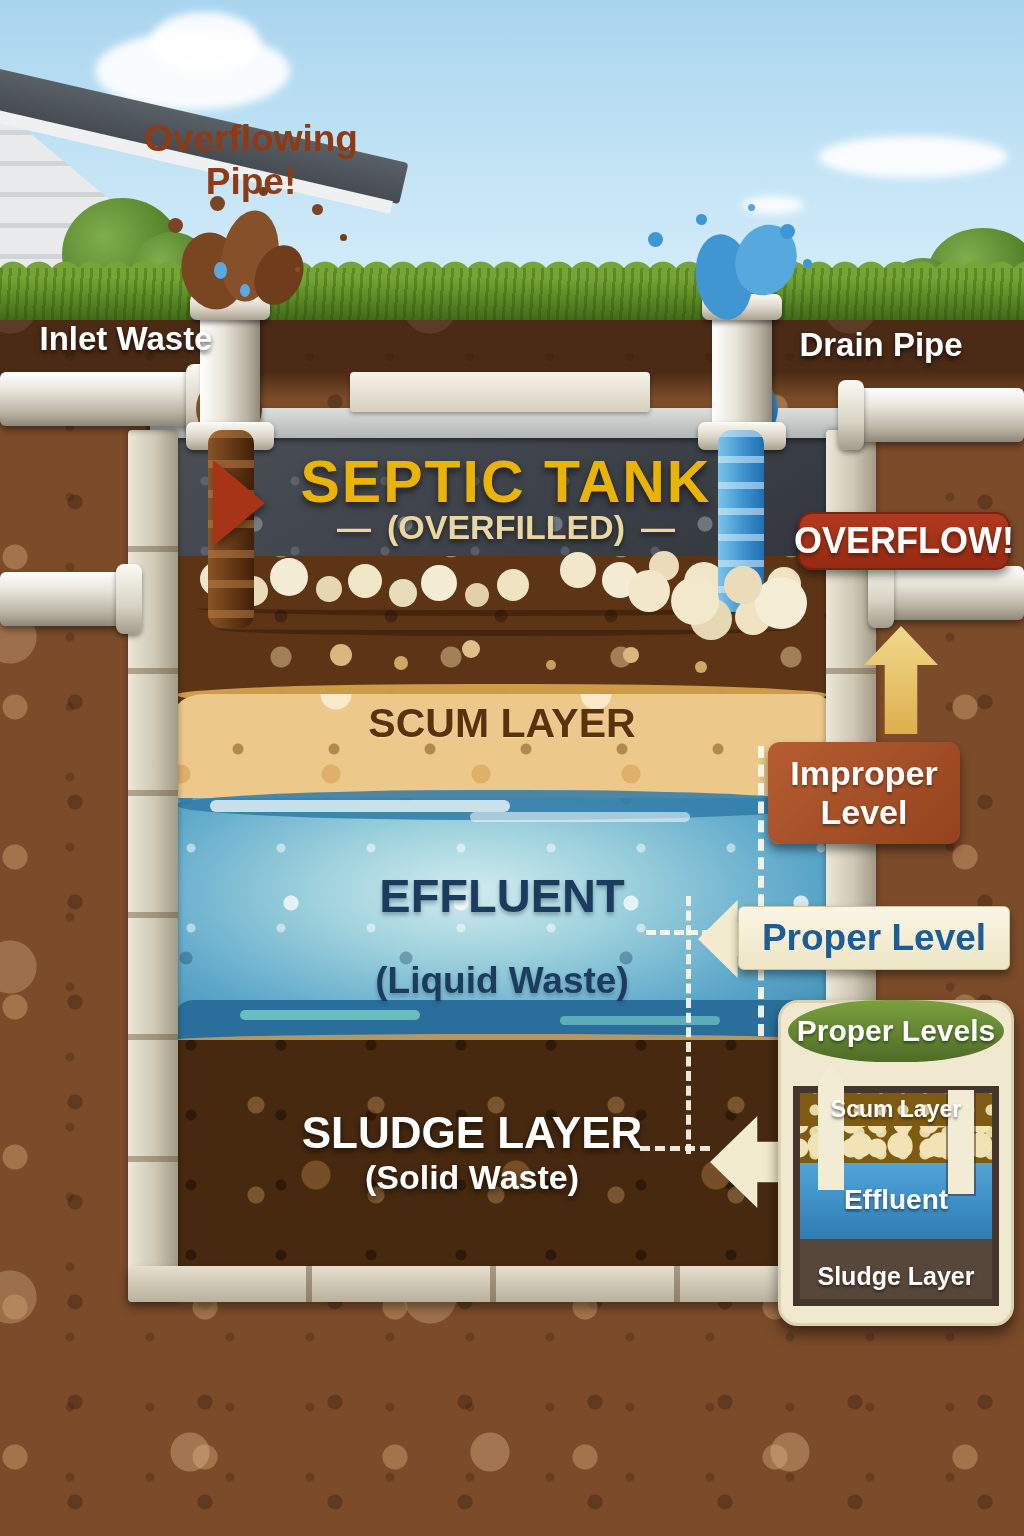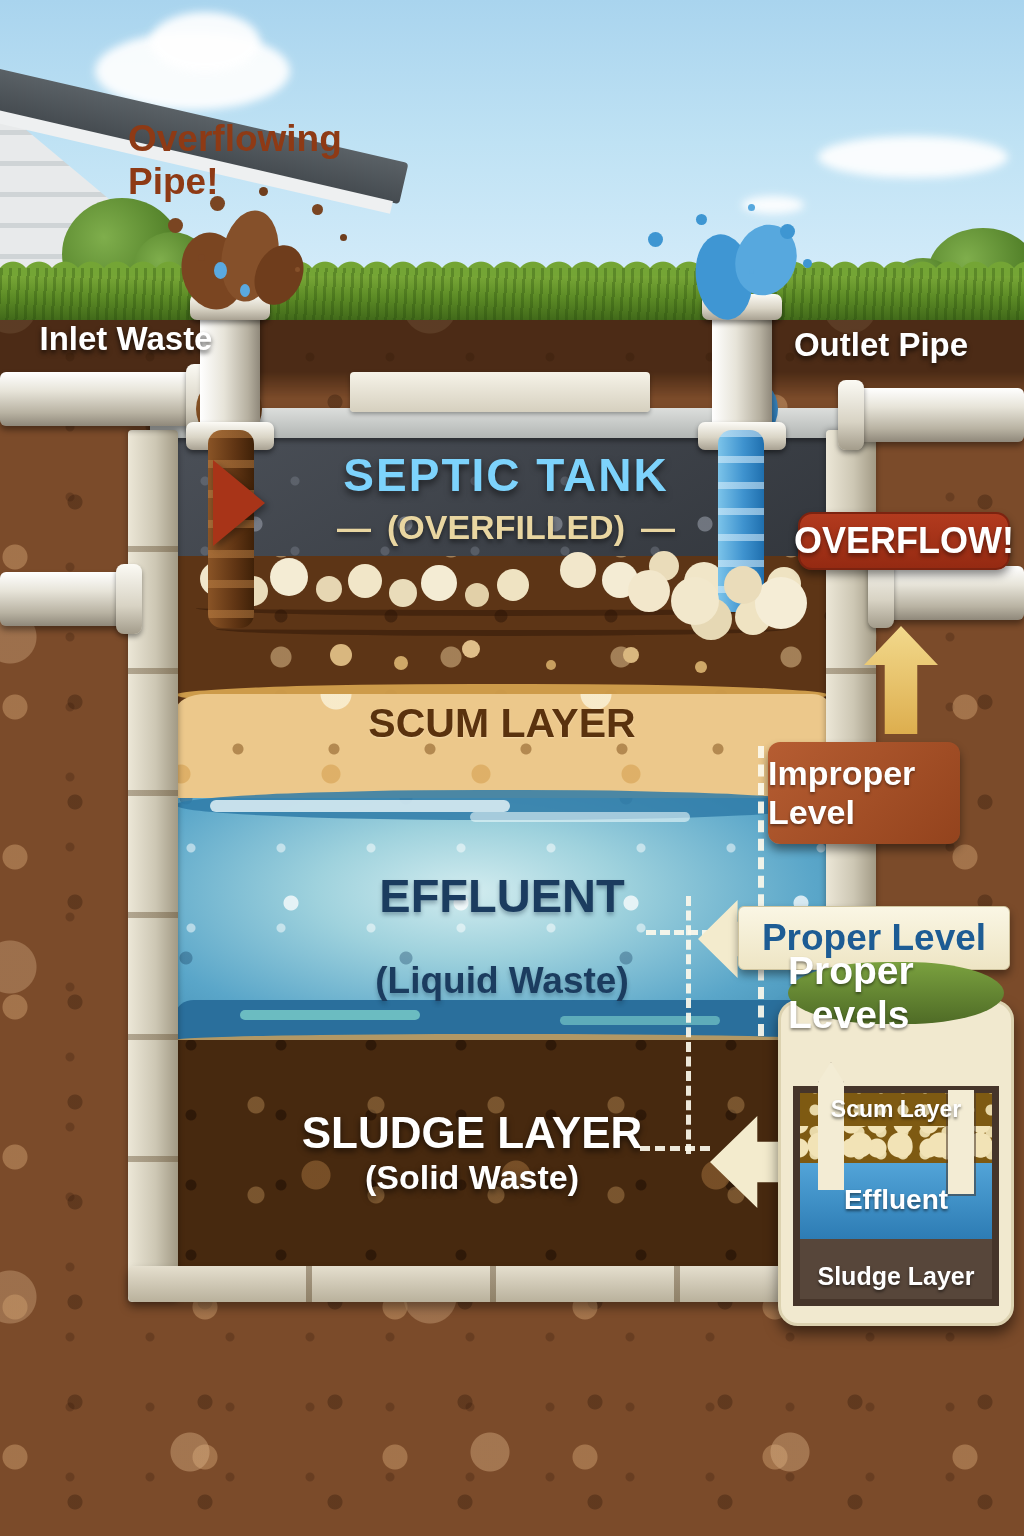--- a/index.html
+++ b/index.html
@@ -1,20 +1,20 @@
 <!DOCTYPE html>
 <html><head>
 <meta charset="utf-8">
 <style>
 *{margin:0;padding:0;box-sizing:border-box}
 body{background:#222}
 #scene{position:relative;width:1024px;height:1536px;overflow:hidden;
   font-family:"Liberation Sans",sans-serif;font-weight:700;background:#76482a}
 .abs{position:absolute}
-.ctext{display:flex;flex-direction:column;align-items:center;justify-content:center;text-align:left}
+.ctext{display:flex;flex-direction:column;align-items:center;justify-content:center;text-align:center}
 
 .sky{left:0;top:0;width:1024px;height:318px;background:linear-gradient(180deg,#a9d4ee 0%,#bfe2f4 45%,#d9eefb 100%)}
 .cloud{background:#fff;border-radius:50%;filter:blur(4px);opacity:.92}
 .cloud1{left:95px;top:32px;width:195px;height:78px}
 .cloud1b{left:150px;top:12px;width:110px;height:60px}
 .cloud2{left:818px;top:136px;width:190px;height:42px}
 .cloud3{left:742px;top:196px;width:62px;height:18px}
 .roof{left:-30px;top:62px;width:450px;height:42px;background:linear-gradient(180deg,#5a6166,#454b50);transform:rotate(13deg);transform-origin:left top;border-radius:4px}
 .roof-trim{left:-28px;top:104px;width:432px;height:13px;background:#eef0f1;transform:rotate(13deg);transform-origin:left top}
 .house-body{left:0;top:104px;width:158px;height:200px;background:repeating-linear-gradient(180deg,#e8eaeb 0 26px,#cfd4d6 26px 31px);clip-path:polygon(0 2%,100% 68%,100% 100%,0 100%)}
@@ -115,21 +115,21 @@
  box-shadow:42px 10px 0 0 #f4ecd4,86px -4px 0 -3px #eadcba,126px 12px 0 2px #f1e6c8,168px 0 0 -4px #e6d6b2,206px 14px 0 -1px #efe3c2}
 .foamC{left:628px;top:570px;width:42px;height:42px;
  box-shadow:46px 10px 0 3px #f2e8cc,94px -6px 0 -2px #eadcba,132px 12px 0 5px #f5edd6,62px 28px 0 0 #e6d8b4,104px 26px 0 -3px #efe3c2}
 .foamD{left:330px;top:644px;width:22px;height:22px;background:#d9b77f;
  box-shadow:60px 8px 0 -4px #cfa868,130px -6px 0 -2px #e0bf8a,210px 10px 0 -6px #c89f5f,290px 0 0 -3px #d9b77f,360px 12px 0 -5px #cfa868}
 
 .t-overflowing{left:128px;top:118px;width:246px;color:#8e3a15;font-size:37px;line-height:1.15}
 .t-backup{left:588px;top:130px;width:256px;color:#1c3a5e;font-size:37px;line-height:1.15}
 .t-inlet{left:38px;top:320px;width:176px;color:#fff;font-size:33px;text-shadow:0 3px 5px rgba(0,0,0,.65)}
 .t-outlet{left:788px;top:326px;width:186px;color:#fff;font-size:33px;text-shadow:0 3px 5px rgba(0,0,0,.65)}
-.tank-title{left:150px;top:448px;width:712px;color:#7dd3fc;font-size:46px;letter-spacing:2px;font-weight:800;text-shadow:0 4px 7px rgba(0,0,0,.55)}
+.tank-title{left:150px;top:448px;width:712px;color:#eab308;font-size:59px;letter-spacing:2px;font-weight:800;text-shadow:0 4px 7px rgba(0,0,0,.55)}
 .tank-sub{left:150px;top:508px;width:712px;display:flex;justify-content:center;align-items:center;gap:16px;color:#e9d6a1;font-size:34px;text-shadow:0 3px 5px rgba(0,0,0,.5)}
 .scum-name{left:176px;top:700px;width:652px;color:#5a320e;font-size:41px;text-shadow:0 1px 2px rgba(255,240,210,.5)}
 .scum-sub{left:176px;top:746px;width:652px;color:#5a320e;font-size:32px}
 .eff-name{left:176px;top:868px;width:652px;color:#1b3c5f;font-size:47px;text-shadow:0 3px 4px rgba(14,40,62,.35)}
 .eff-sub{left:176px;top:960px;width:652px;color:#1b3c5f;font-size:37px;text-shadow:0 3px 4px rgba(14,40,62,.3)}
 .sludge-name{left:146px;top:1108px;width:652px;color:#fff;font-size:44px;text-shadow:0 3px 6px rgba(0,0,0,.6)}
 .sludge-sub{left:146px;top:1158px;width:652px;color:#fff;font-size:34px;text-shadow:0 3px 6px rgba(0,0,0,.6)}
 
 .too-high{left:35px;top:455px;width:180px;height:96px;background:linear-gradient(160deg,#c04426,#992d15);border-radius:8px;
  color:#fff;font-size:40px;line-height:1.1;box-shadow:0 6px 10px rgba(0,0,0,.45);text-shadow:0 3px 4px rgba(0,0,0,.4)}
@@ -146,22 +146,22 @@
 .d2{left:686px;top:896px;height:258px;border-left-width:5px}
 .d3{left:646px;top:930px;width:66px}
 .d4{left:640px;top:1146px;width:70px}
 .arrow-left{background:#f3ebcd;clip-path:polygon(0 50%,55% 0,55% 28%,100% 28%,100% 72%,55% 72%,55% 100%);filter:drop-shadow(0 4px 4px rgba(0,0,0,.4))}
 .properArr{left:698px;top:900px;width:72px;height:78px}
 .proper{left:738px;top:906px;width:272px;height:64px;background:linear-gradient(180deg,#faf6e4,#eee5c4);border:1px solid #cfc49e;border-radius:6px;
  color:#1d5c94;font-size:37px;box-shadow:0 5px 9px rgba(0,0,0,.4)}
 .sludgeArr{left:710px;top:1116px;width:86px;height:92px}
 
 .legend{left:778px;top:1000px;width:236px;height:326px;background:#f1e9cf;border:3px solid #dcd2b0;border-radius:20px;box-shadow:0 8px 14px rgba(0,0,0,.5)}
-.legend-head{left:788px;top:962px;width:216px;height:62px;background:linear-gradient(180deg,#7aa13f,#4f6b26);border-radius:50%/55%;
- color:#fff;font-size:39px;text-shadow:0 2px 3px rgba(0,0,0,.45)}
+.legend-head{left:788px;top:1000px;width:216px;height:62px;background:linear-gradient(180deg,#7aa13f,#4f6b26);border-radius:50%/55%;
+ color:#fff;font-size:30px;text-shadow:0 2px 3px rgba(0,0,0,.45)}
 .mini{left:793px;top:1086px;width:206px;height:220px;border:7px solid #46352a;background:#7e5a12}
 .mini-scum{left:800px;top:1093px;width:192px;height:70px;background-color:#7e5a12;
  background-image:radial-gradient(circle,rgba(244,230,184,.9) 0 5px,transparent 6px);background-size:22px 22px;background-position:4px 6px}
 .mini-scumblob{left:800px;top:1126px;width:192px;height:34px;
  background-image:radial-gradient(circle,#f2e3b6 0 12px,transparent 13px),radial-gradient(circle,#f2e3b6 0 9px,transparent 10px);
  background-size:40px 30px,26px 24px;background-position:0 4px,12px 10px}
 .mini-eff{left:800px;top:1163px;width:192px;height:76px;background:linear-gradient(180deg,#52a4d8,#2d7cb4)}
 .mini-sludge{left:800px;top:1239px;width:192px;height:60px;background:#57463a}
 .mini-t{color:#fff;text-shadow:0 2px 3px rgba(0,0,0,.5)}
 .mt-scum{left:800px;top:1096px;width:192px;font-size:23px}
@@ -241,21 +241,21 @@
   <div class="abs blob erB3"></div>
   <div class="abs spatB"></div>
   <div class="abs dropBlu1"></div>
   <div class="abs dropBlu2"></div>
   <div class="abs blob erU1"></div>
   <div class="abs blob erU2"></div>
   <div class="abs spatU"></div>
 
   <div class="abs ctext t-overflowing">Overflowing Pipe!</div>
   <div class="abs ctext t-inlet">Inlet Waste</div>
-  <div class="abs ctext t-outlet">Outlet Pipe</div>
+  <div class="abs ctext t-outlet">Drain Pipe</div>
   <div class="abs ctext tank-title">SEPTIC TANK</div>
   <div class="abs tank-sub">
     <span>—</span>
     <span>(OVERFILLED)</span>
     <span>—</span>
   </div>
   <div class="abs ctext scum-name">SCUM LAYER</div>
   <div class="abs ctext eff-name">EFFLUENT</div>
   <div class="abs ctext eff-sub">(Liquid Waste)</div>
   <div class="abs ctext sludge-name">SLUDGE LAYER</div>

